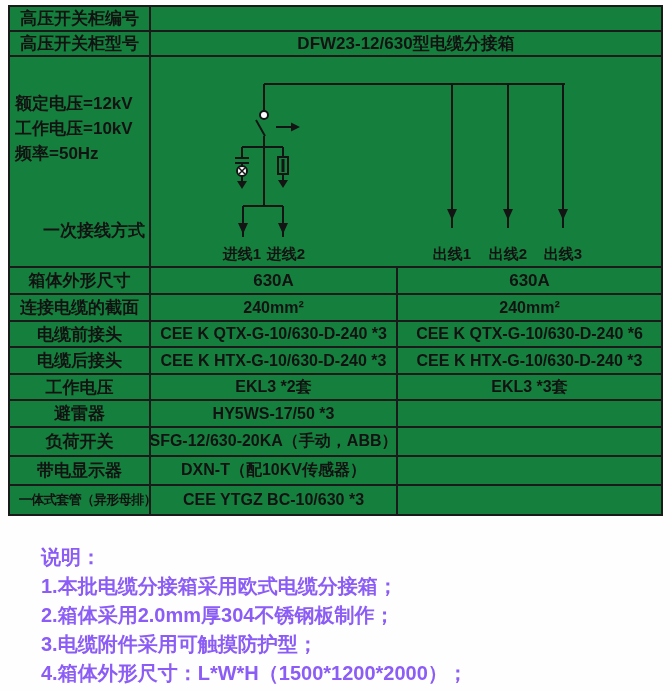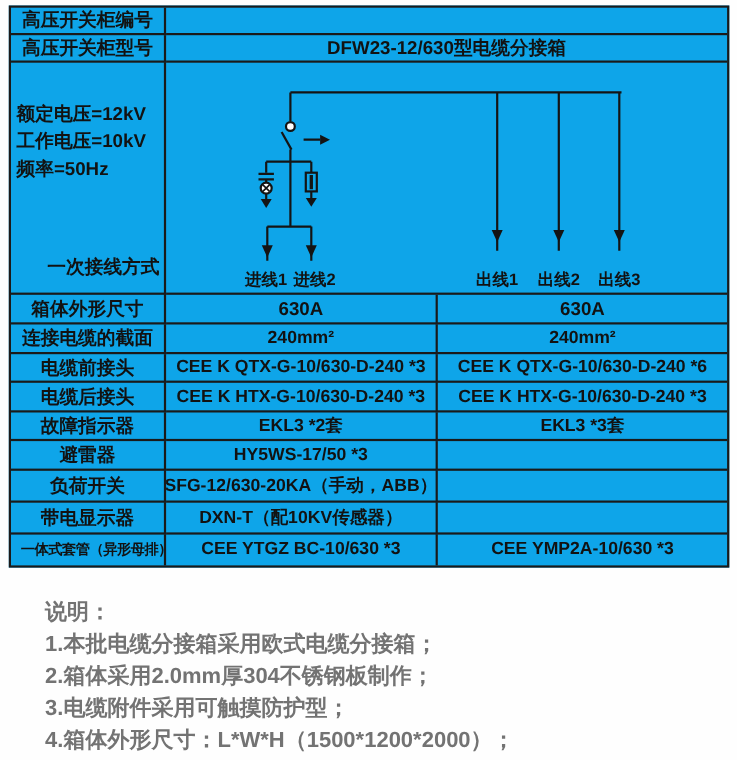--- a/index.html
+++ b/index.html
@@ -11,47 +11,47 @@
     color:#121212;
     overflow:hidden;
   }
   .tbl {
     position:absolute; left:8px; top:5px;
     width:655px;
     border:2px solid #1a1a1a;
     display:grid;
     grid-template-columns:141px 247px 263px;
     grid-template-rows:25px 25px 211px 27px 27px 26px 27px 26px 27px 29px 29px 28px;
-    background:#0ea5e9;
+    background:#15803d;
   }
   .c {
     border-right:2px solid #1a1a1a;
     border-bottom:2px solid #1a1a1a;
     display:flex; align-items:center; justify-content:center;
     font-weight:bold; overflow:hidden; white-space:nowrap;
   }
   .lab { font-size:17px; letter-spacing:0px; }
   .lab-sm { font-size:13px; letter-spacing:-0.5px;padding-left:16px; }
   .val { font-size:16px;text-align:center; }
   .val-lg { font-size:17px; }
   .span2 { grid-column:2 / 4; }
   .noR { border-right:none; }
   .noB { border-bottom:none; }
   .diagram-label {
     flex-direction:column; align-items:stretch; justify-content:space-between;
-    padding:34px 4px 12px 5px;
+    padding:34px 4px 24px 5px;
   }
   .ratings { font-size:17px; line-height:25px; text-align:left; font-weight:bold; }
   .wiring-label { text-align:right; font-size:17px; font-weight:bold; }
   .diagram-cell { position:relative; padding:16px; }
   .diagram-cell svg { position:absolute; left:0; top:0; }
   .notes {
     position:absolute; left:41px; top:543px;
     font-size:20px; font-weight:bold; line-height:29px;
-    color:#737373;
+    color:#8b5cf6;
   }
 </style>
 </head>
 <body>
 
 <div class="tbl">
 
   <div class="c lab">高压开关柜编号</div>
   <div class="c val-lg span2 noR"></div>
 
@@ -126,39 +126,38 @@
   <div class="c val noR">240mm²</div>
 
   <div class="c lab">电缆前接头</div>
   <div class="c val">CEE K QTX-G-10/630-D-240 *3</div>
   <div class="c val noR">CEE K QTX-G-10/630-D-240 *6</div>
 
   <div class="c lab">电缆后接头</div>
   <div class="c val">CEE K HTX-G-10/630-D-240 *3</div>
   <div class="c val noR">CEE K HTX-G-10/630-D-240 *3</div>
 
-  <div class="c lab">故障指示器</div>
+  <div class="c lab">工作电压</div>
   <div class="c val">EKL3 *2套</div>
   <div class="c val noR">EKL3 *3套</div>
 
   <div class="c lab">避雷器</div>
   <div class="c val">HY5WS-17/50 *3</div>
   <div class="c val noR"></div>
 
   <div class="c lab">负荷开关</div>
   <div class="c val">SFG-12/630-20KA（手动，ABB）</div>
   <div class="c val noR"></div>
 
   <div class="c lab">带电显示器</div>
   <div class="c val">DXN-T（配10KV传感器）</div>
   <div class="c val noR"></div>
 
   <div class="c lab-sm noB">一体式套管（异形母排）</div>
   <div class="c val noB">CEE YTGZ BC-10/630 *3</div>
-  <div class="c val noR noB">CEE YMP2A-10/630 *3</div>
 
 </div>
 
 <div class="notes">
   <div>说明：</div>
   <div>1.本批电缆分接箱采用欧式电缆分接箱；</div>
   <div>2.箱体采用2.0mm厚304不锈钢板制作；</div>
   <div>3.电缆附件采用可触摸防护型；</div>
   <div>4.箱体外形尺寸：L*W*H（1500*1200*2000）；</div>
 </div>

